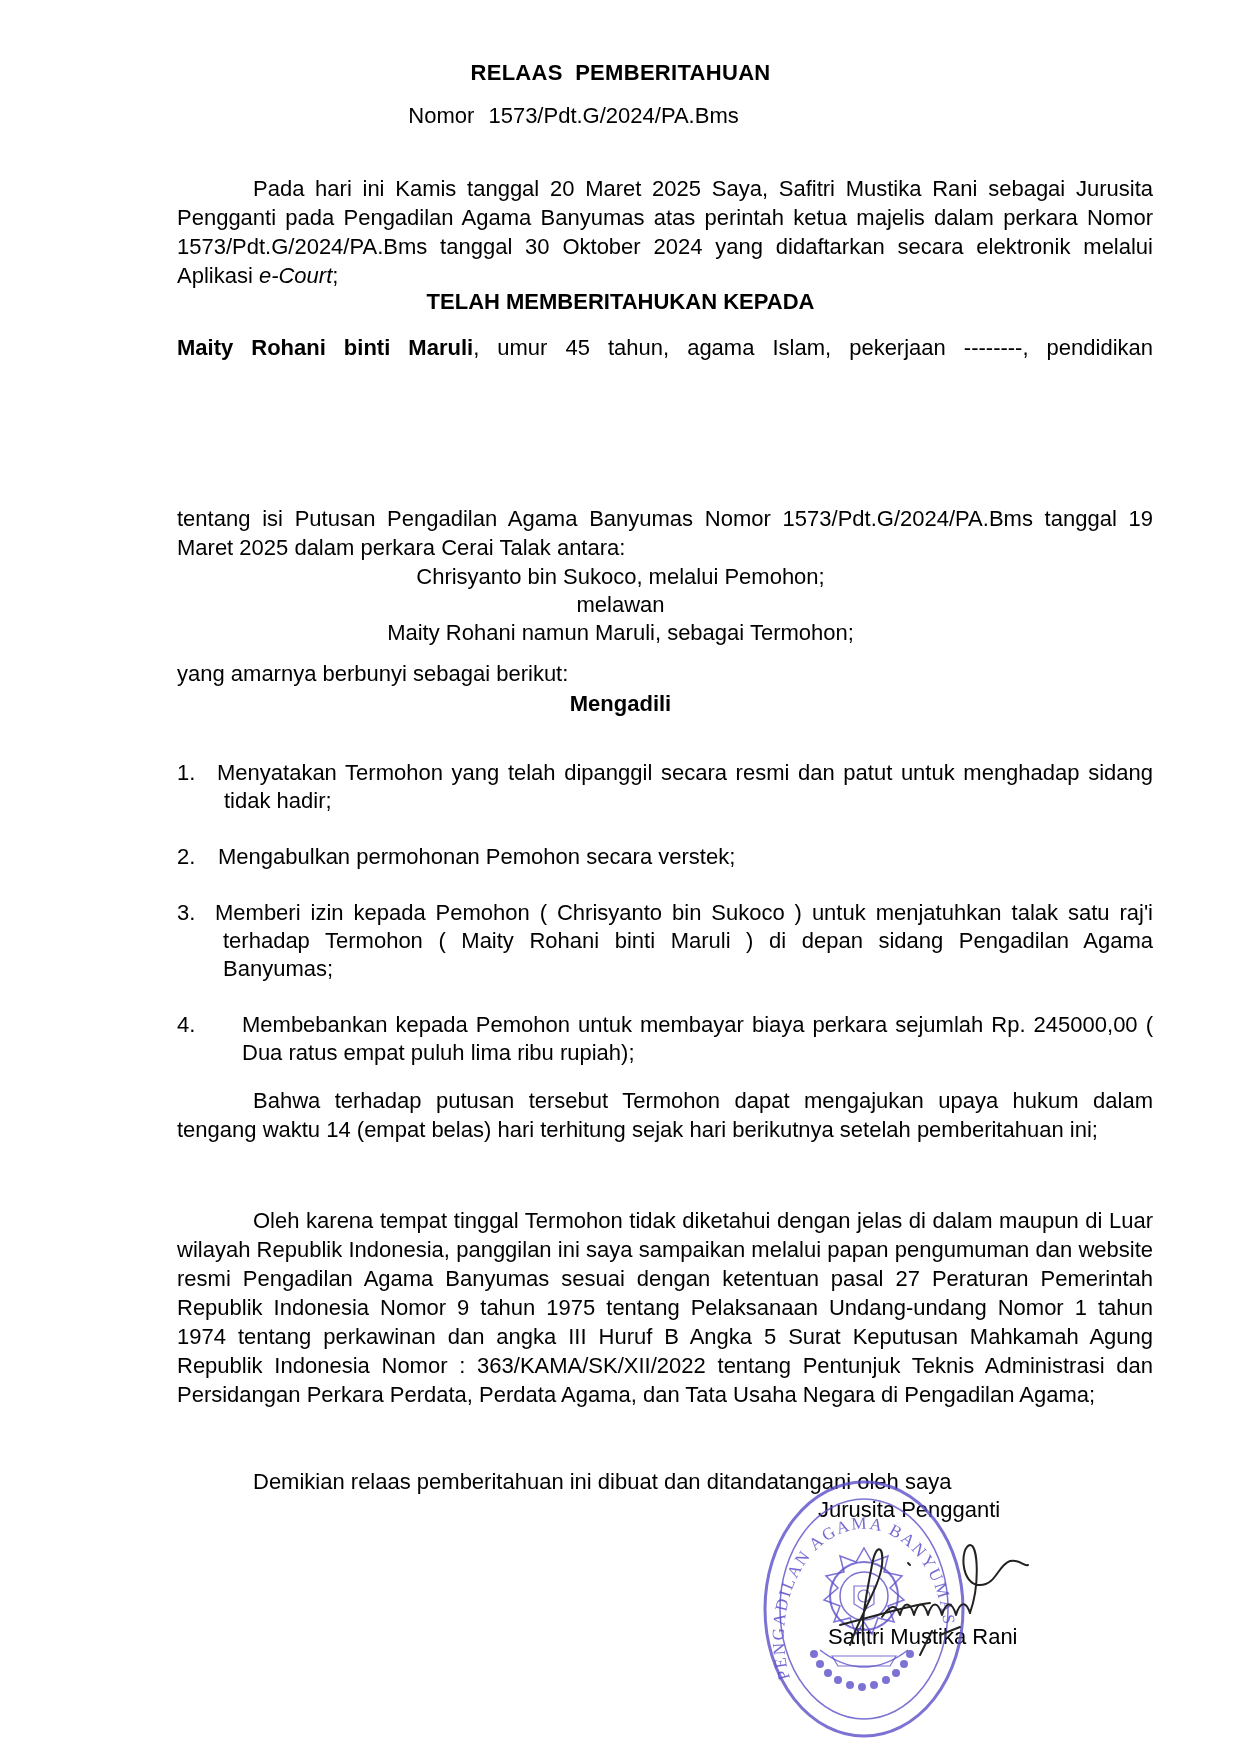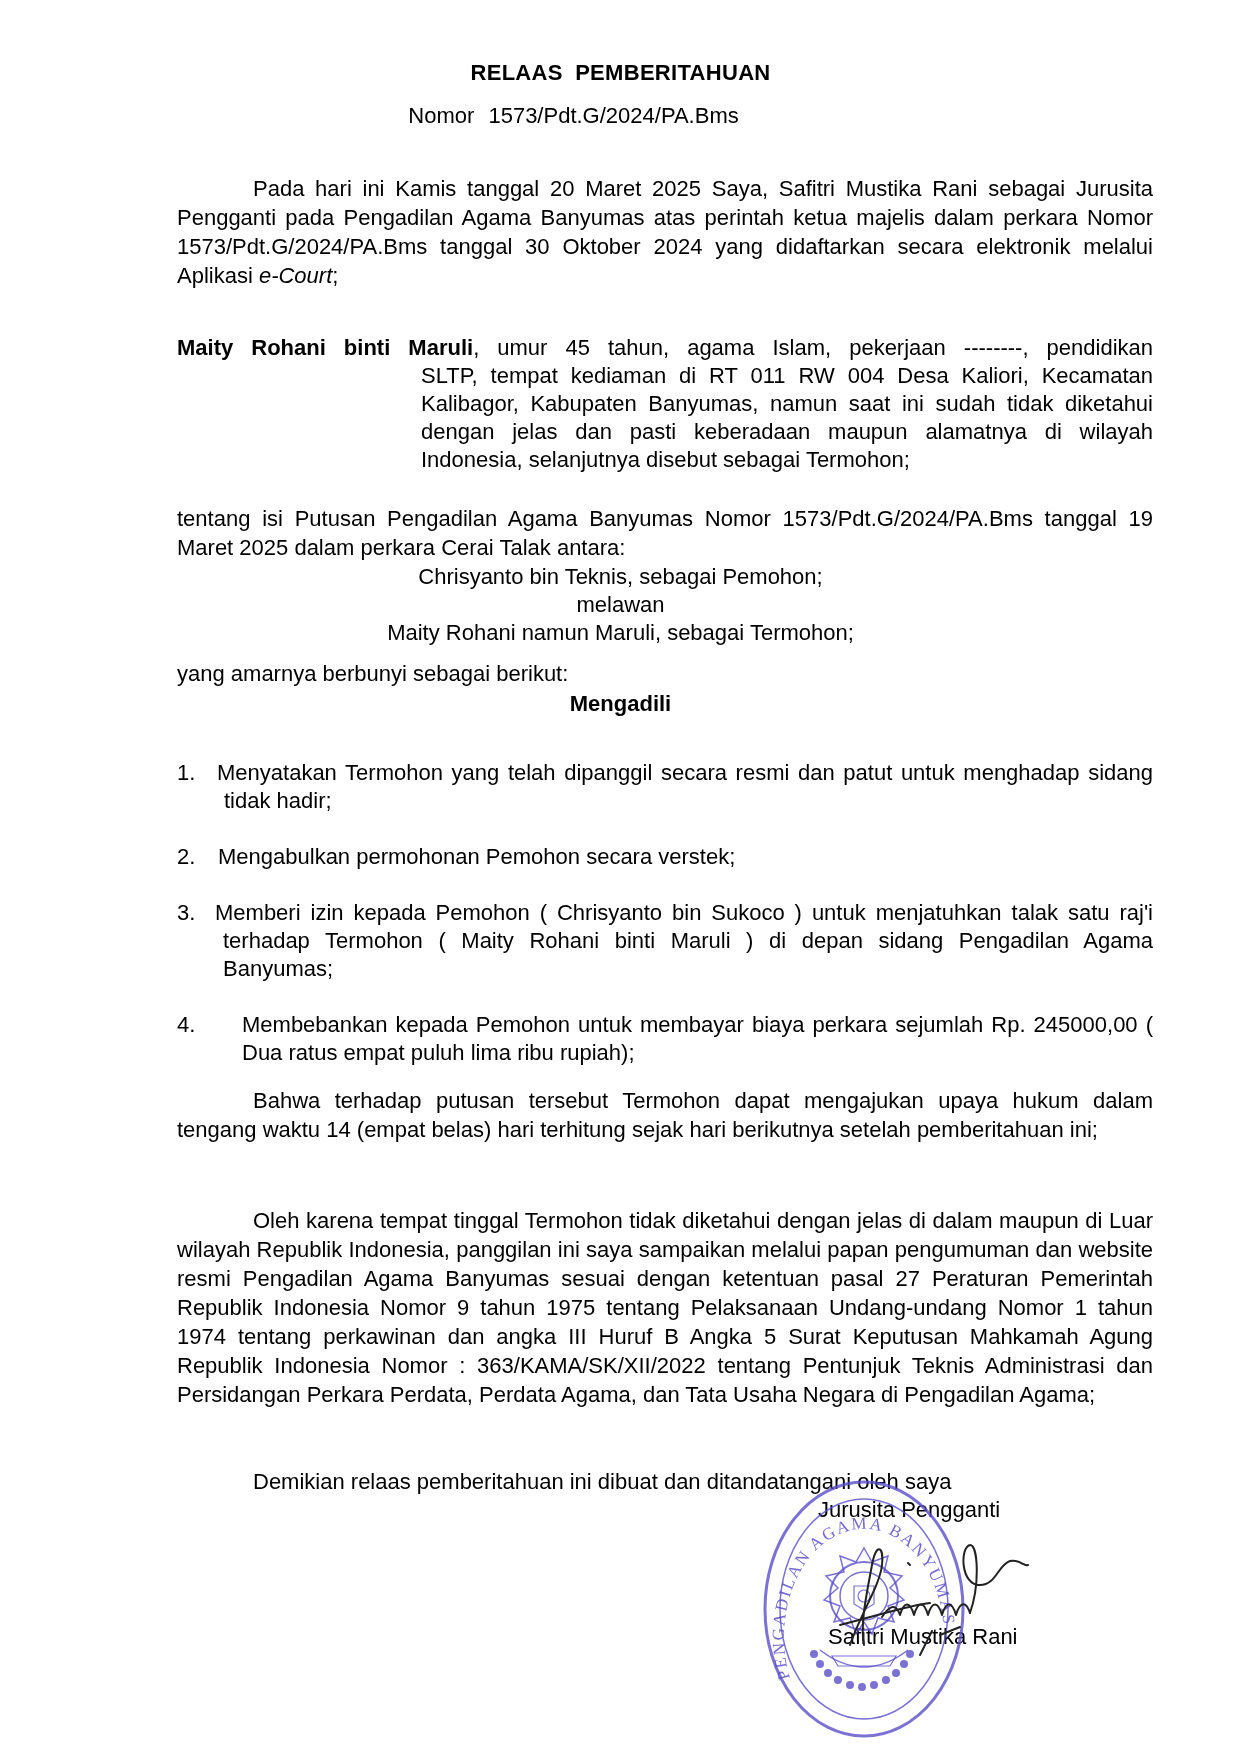--- a/index.html
+++ b/index.html
@@ -33,29 +33,29 @@
 
   <div class="abs center title">RELAAS  PEMBERITAHUAN</div>
 
   <div class="abs center nomor">
     <span>Nomor</span>
     <span>1573/Pdt.G/2024/PA.Bms</span>
   </div>
 
   <div class="abs para indent" style="top:174px;"><span>Pada hari ini Kamis tanggal 20 Maret 2025 Saya, Safitri Mustika Rani sebagai Jurusita Pengganti pada Pengadilan Agama Banyumas atas perintah ketua majelis dalam perkara Nomor  1573/Pdt.G/2024/PA.Bms tanggal 30 Oktober 2024 yang didaftarkan secara elektronik melalui Aplikasi </span><i>e-Court</i><span>;</span></div>
 
+  <div class="abs heading-center" style="top:289px;">TELAH MEMBERITAHUKAN KEPADA</div>
 
   <div class="abs party" style="top:334px;">
     <div class="party-first"><span class="party-name">Maity Rohani binti Maruli</span><span>, umur 45 tahun, agama Islam, pekerjaan --------, pendidikan</span></div>
-    <div class="party-rest">SLTP, tempat kediaman di RT 011 RW 004 Desa Kaliori, Kecamatan Kalibagor, Kabupaten Banyumas, namun saat ini sudah tidak diketahui dengan jelas dan pasti keberadaan maupun alamatnya di wilayah Indonesia, selanjutnya disebut sebagai Termohon;</div>
   </div>
 
   <div class="abs para" style="top:504px;">tentang isi Putusan Pengadilan Agama Banyumas Nomor 1573/Pdt.G/2024/PA.Bms tanggal 19 Maret 2025 dalam perkara Cerai Talak antara:</div>
 
-  <div class="abs heading-center" style="top:564px; font-weight:normal;">Chrisyanto bin Teknis, sebagai Pemohon;</div>
+  <div class="abs heading-center" style="top:564px; font-weight:normal;">Chrisyanto bin Sukoco, melalui Pemohon;</div>
   <div class="abs heading-center" style="top:592px; font-weight:normal;">melawan</div>
   <div class="abs heading-center" style="top:620px; font-weight:normal;">Maity Rohani namun Maruli, sebagai Termohon;</div>
 
   <div class="abs para" style="top:659px;">yang amarnya berbunyi sebagai berikut:</div>
 
   <div class="abs heading-center" style="top:691px;">Mengadili</div>
 
   <div class="abs verdict-list" style="top:0; height:1px;">
     <div class="verdict-item" style="top:759px;">
       <span class="verdict-num">1.</span>

